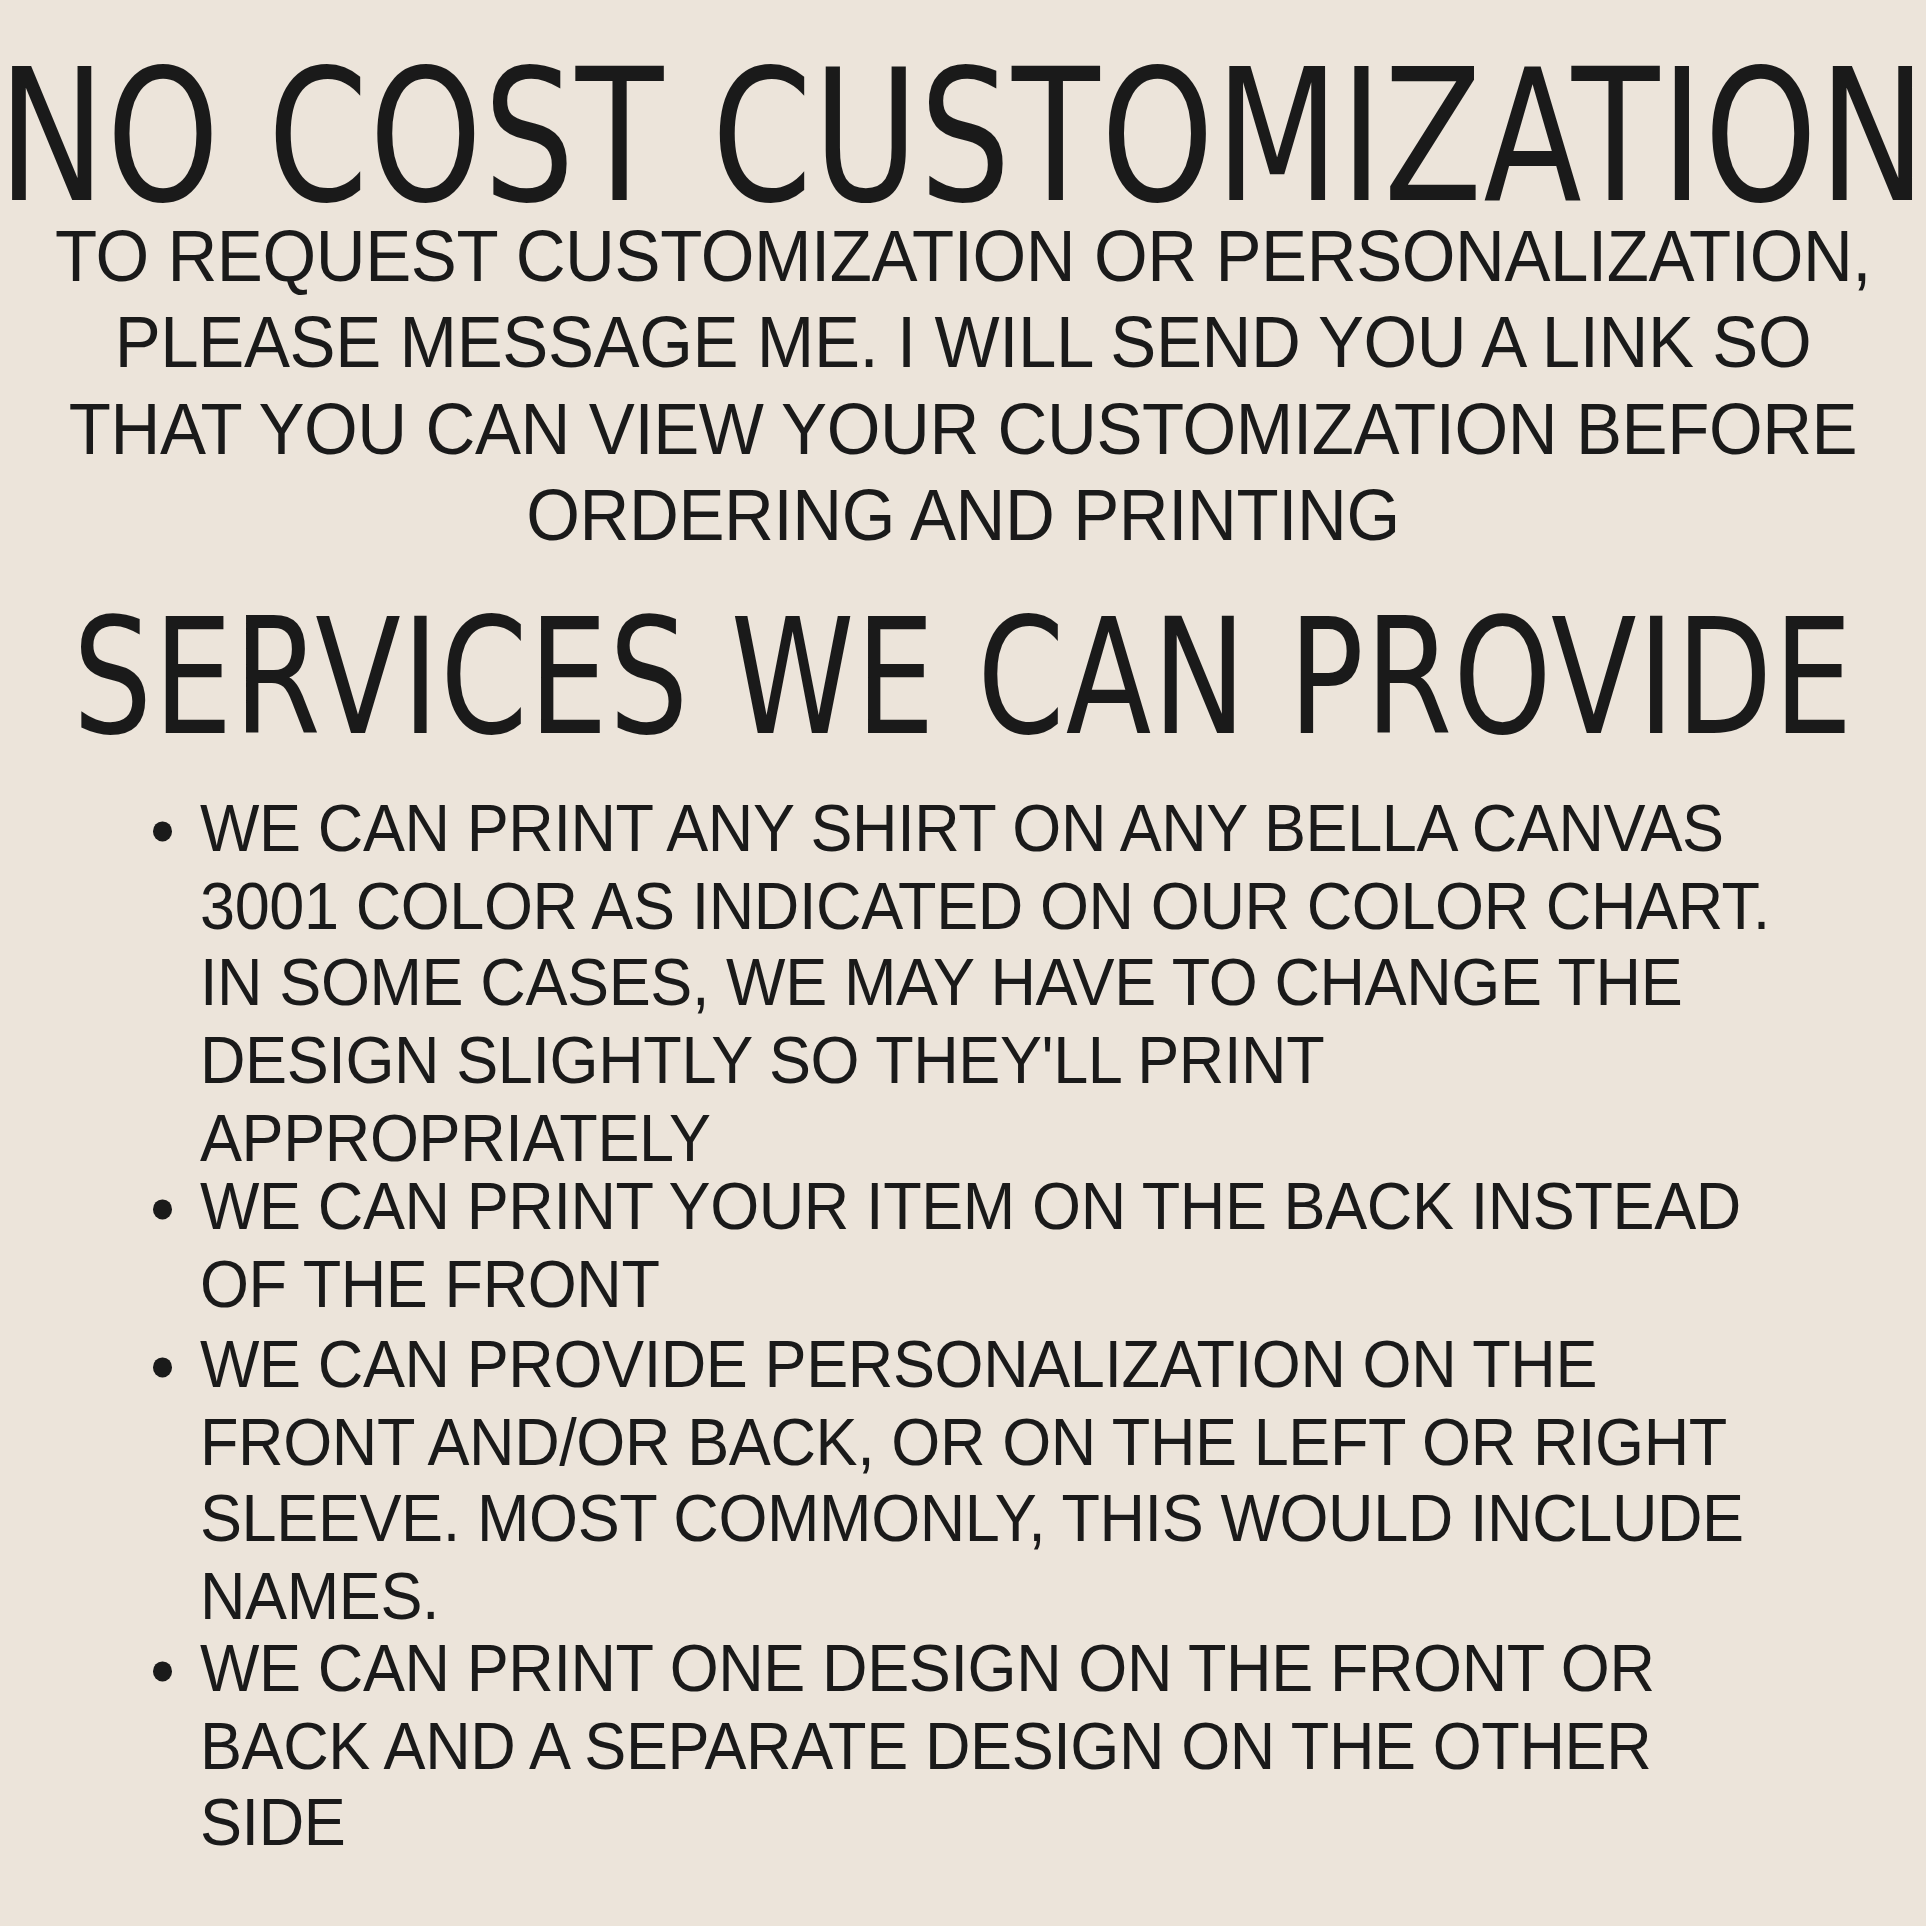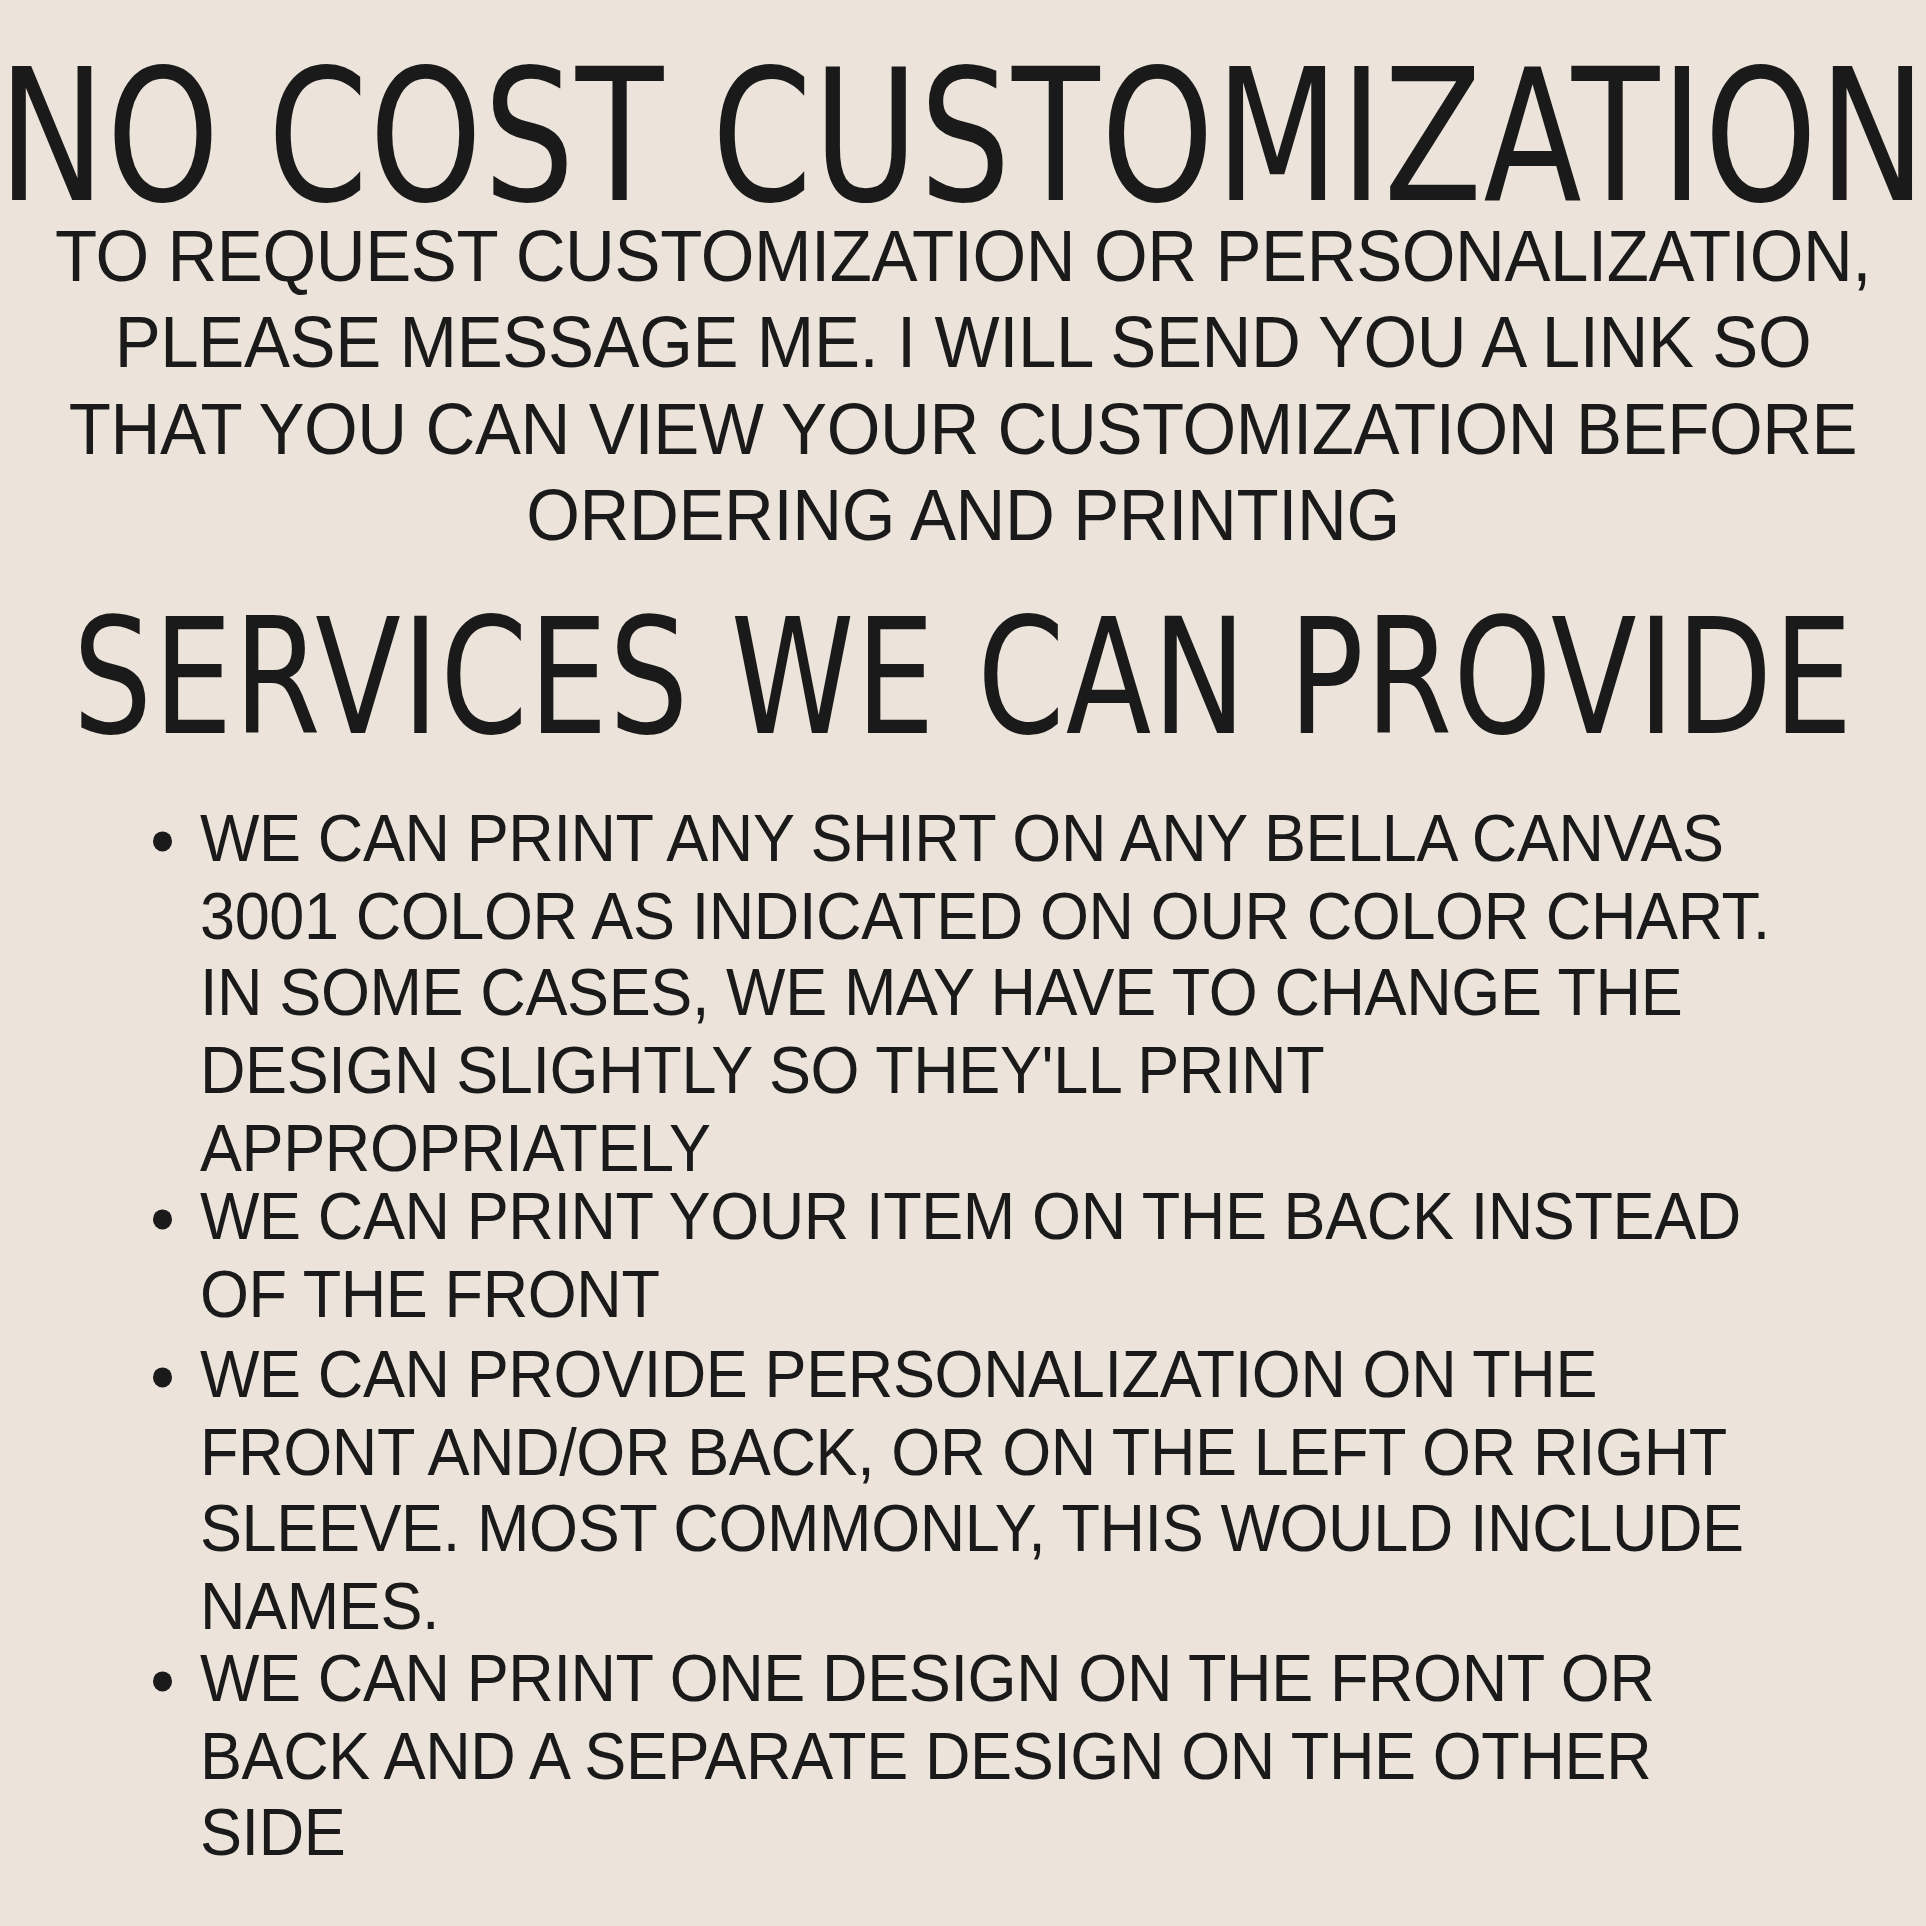--- a/index.html
+++ b/index.html
@@ -51,21 +51,21 @@
     line-height: 1.0;
     letter-spacing: 1.4px;
     text-align: center;
     transform: scaleX(0.94) scaleY(1.2);
     transform-origin: center top;
     margin: 50px 0 56px 0;
     white-space: nowrap;
   }
   .bullets {
     width: 1634px;
-    margin: 12px auto;
+    margin: 2px auto;
     padding: 0;
     list-style: none;
   }
   .bullets li {
     position: relative;
     font-size: 63px;
     line-height: 1.17;
     letter-spacing: -0.4px;
     padding-left: 54px;
     margin-bottom: 10px;

